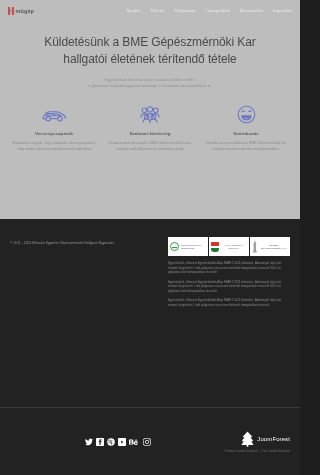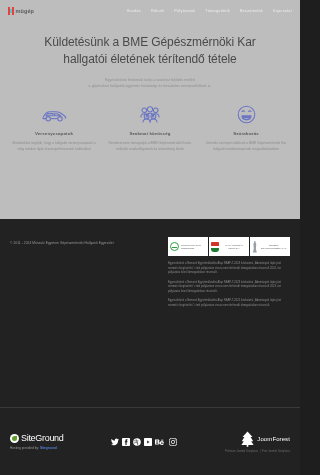--- a/index.html
+++ b/index.html
@@ -393,30 +393,20 @@
         <div class="grant-block">
           <p>Egyesületünk a Nemzeti Együttműködési Alap NEAP-T-2024 kódszámú „Adományok útján járó normatív kiegészítés" című pályázaton vissza nem térítendő támogatásban részesült 2024. évi pályázatai közül támogatásban részesült.</p>
           <p>Egyesületünk a Nemzeti Együttműködési Alap NEAP-T-2023 kódszámú „Adományok útján járó normatív kiegészítés" című pályázaton vissza nem térítendő támogatásban részesült 2023. évi pályázatai közül támogatásban részesült.</p>
           <p>Egyesületünk a Nemzeti Együttműködési Alap NEAP-T-2022 kódszámú „Adományok útján járó normatív kiegészítés" című pályázaton vissza nem térítendő támogatásban részesült.</p>
         </div>
       </div>
     </div>
 
     <div class="bottom-bar">
 
-      <div class="sg-block">
-        <div class="sg-logo">
-          <span class="sg-leaf"></span>
-          <span class="sg-name">SiteGround</span>
-        </div>
-        <div class="sg-sub">
-          <span>Hosting provided by:</span>
-          <b>Siteground</b>
-        </div>
-      </div>
 
       <div class="social">
         <span>
           <svg width="8" height="8" viewBox="0 0 16 16" fill="#fff">
               <path d="M16 3c-.6.3-1.2.4-1.9.5.7-.4 1.2-1 1.4-1.8-.6.4-1.3.6-2.1.8A3.3 3.3 0 0 0 7.7 5.5 9.3 9.3 0 0 1 1.1 2.2a3.3 3.3 0 0 0 1 4.4c-.5 0-1-.2-1.5-.4a3.3 3.3 0 0 0 2.6 3.2c-.4.1-.9.1-1.4 0a3.3 3.3 0 0 0 3 2.3A6.6 6.6 0 0 1 0 13.1 9.3 9.3 0 0 0 5 14.6c6 0 9.4-5.1 9.2-9.7A6.6 6.6 0 0 0 16 3z"></path>
             </svg>
         </span>
         <span>
           <svg width="8" height="8" viewBox="0 0 16 16">
               <rect width="16" height="16" rx="1.5" fill="#fff"></rect>

